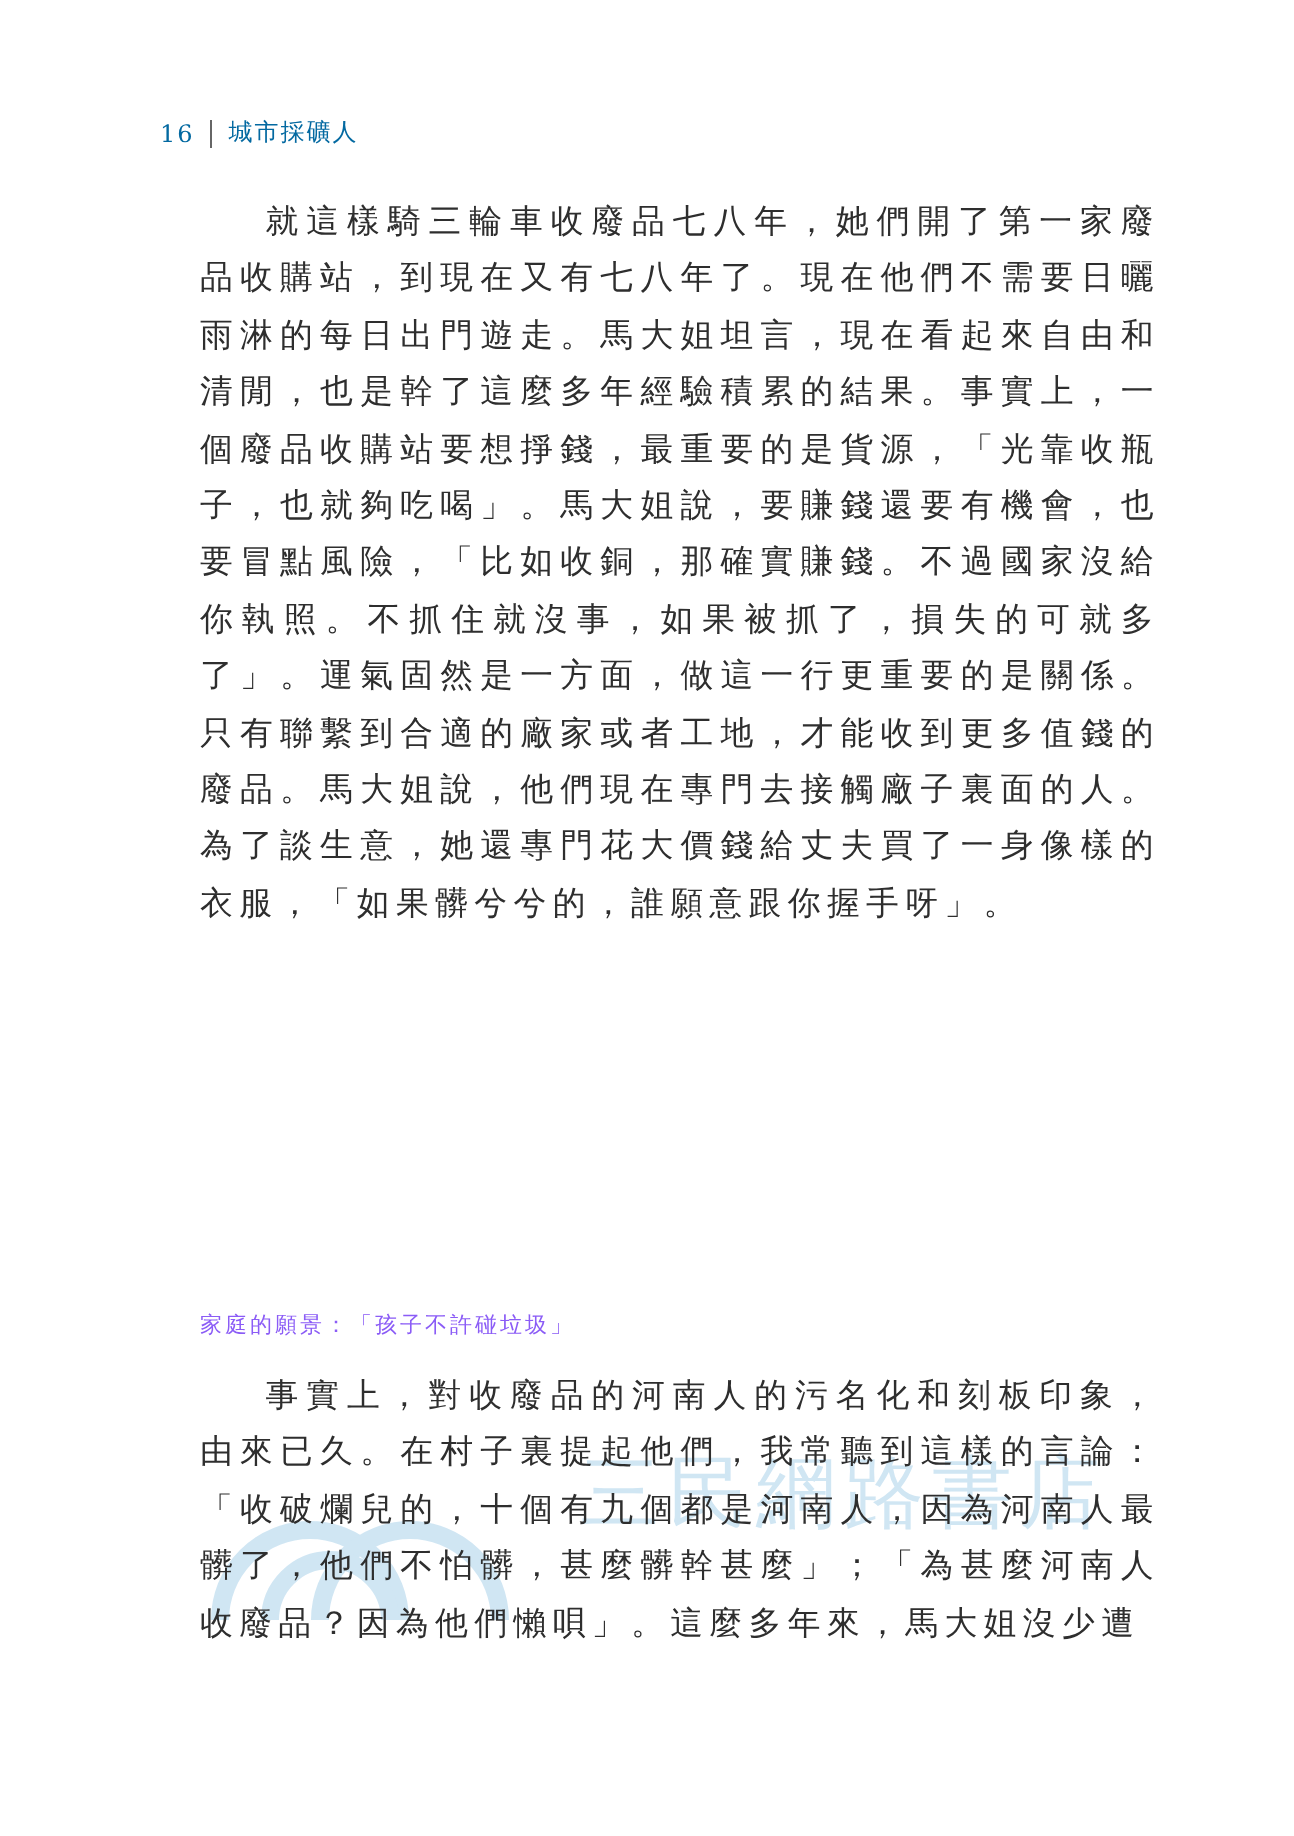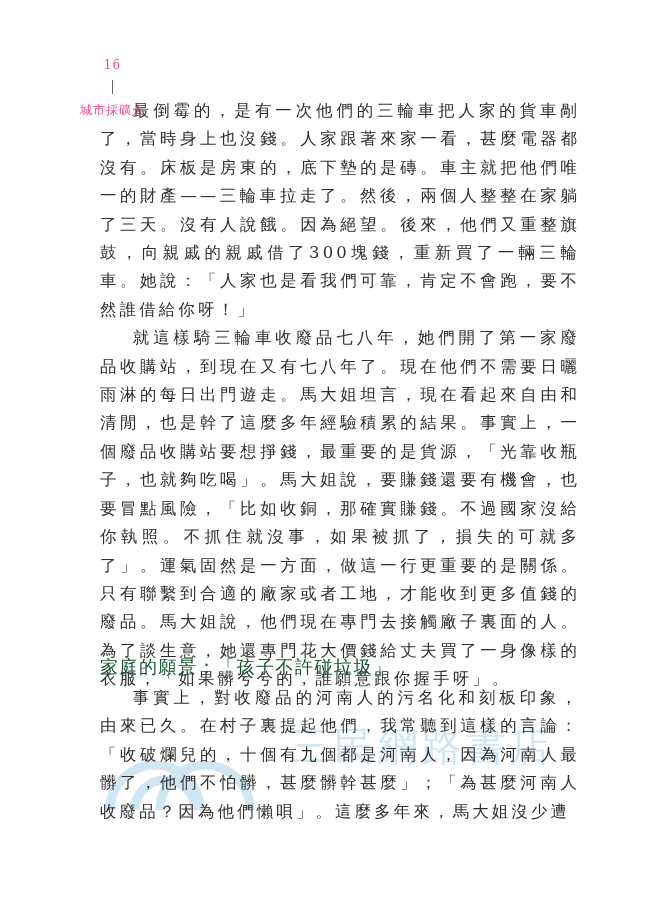--- a/index.html
+++ b/index.html
@@ -6,39 +6,38 @@
   body {
     width: 647px; height: 918px;
     background: #ffffff;
     position: relative;
     overflow: hidden;
     font-family: "DejaVu Serif", "Liberation Serif", serif;
     color: #2b2b2b;
   }
   .running-head {
     position: absolute; left: 80px; top: 58px;
-    font-size: 12px; color: #ec4899;
+    font-size: 12px; color: #0369a1;
     display: flex; align-items: center; gap: 8px;
     letter-spacing: 1px;
-    flex-direction: column;
   }
   .running-head .sep { width: 1px; height: 14px; background: #666; display: inline-block; }
   .body-text {
     position: absolute; left: 100px; width: 480px;
     font-size: 16.4px; line-height: 28.4px;
     letter-spacing: 3.2px;
     text-align: justify;
     color: #2e2e2e;
   }
   .body-text p { margin: 0; text-indent: 2em; }
   #block1 { top: 97px; }
   .section-heading {
     position: absolute; left: 100px; top: 655px;
     font-family: "DejaVu Sans", "Liberation Sans", sans-serif;
-    font-size: 18px; color: #14532d; letter-spacing: 1.5px;
+    font-size: 11px; color: #8b5cf6; letter-spacing: 1.5px;
   }
   #block2 { top: 684px; }
   .watermark {
     position: absolute; left: 100px; top: 715px; width: 480px; height: 95px;
     pointer-events: none; opacity: 0.35; text-align: right;
   }
   .watermark .wm-text {
     position: absolute; left: 190px; top: 4px;
     font-size: 40px; color: #7ab8de; letter-spacing: 4px;
     font-family: "DejaVu Serif", serif;
@@ -53,21 +52,20 @@
 </head>
 <body>
 
 <div class="running-head">
   <span>16</span>
   <span class="sep"></span>
   <span>城市採礦人</span>
 </div>
 
 <div class="body-text" id="block1">
-  <p>最倒霉的，是有一次他們的三輪車把人家的貨車剮了，當時身上也沒錢。人家跟著來家一看，甚麼電器都沒有。床板是房東的，底下墊的是磚。車主就把他們唯一的財產——三輪車拉走了。然後，兩個人整整在家躺了三天。沒有人說餓。因為絕望。後來，他們又重整旗鼓，向親戚的親戚借了300塊錢，重新買了一輛三輪車。她說：「人家也是看我們可靠，肯定不會跑，要不然誰借給你呀！」</p>
   <p>就這樣騎三輪車收廢品七八年，她們開了第一家廢品收購站，到現在又有七八年了。現在他們不需要日曬雨淋的每日出門遊走。馬大姐坦言，現在看起來自由和清閒，也是幹了這麼多年經驗積累的結果。事實上，一個廢品收購站要想掙錢，最重要的是貨源，「光靠收瓶子，也就夠吃喝」。馬大姐說，要賺錢還要有機會，也要冒點風險，「比如收銅，那確實賺錢。不過國家沒給你執照。不抓住就沒事，如果被抓了，損失的可就多了」。運氣固然是一方面，做這一行更重要的是關係。只有聯繫到合適的廠家或者工地，才能收到更多值錢的廢品。馬大姐說，他們現在專門去接觸廠子裏面的人。為了談生意，她還專門花大價錢給丈夫買了一身像樣的衣服，「如果髒兮兮的，誰願意跟你握手呀」。</p>
 </div>
 
 <div class="section-heading">家庭的願景：「孩子不許碰垃圾」</div>
 
 <div class="watermark">
   <svg width="180" height="95" viewBox="0 0 180 95">
     <g fill="none" stroke="#7ab8de" stroke-width="9">
       <path d="M10 95 A45 45 0 0 1 100 95"></path>
       <path d="M60 95 A45 45 0 0 1 150 95"></path>

